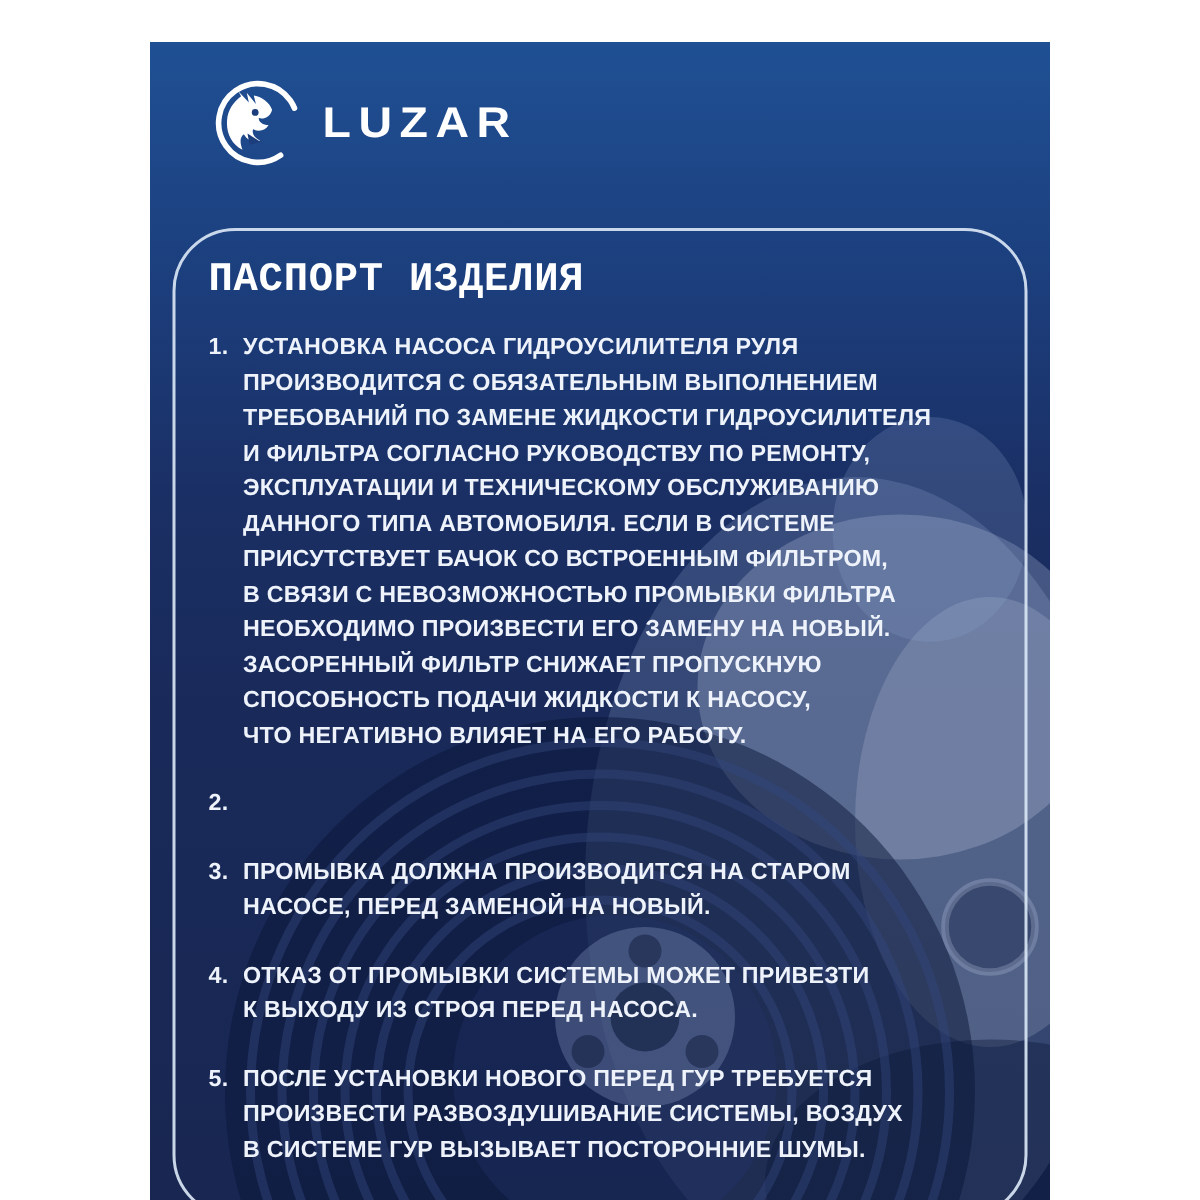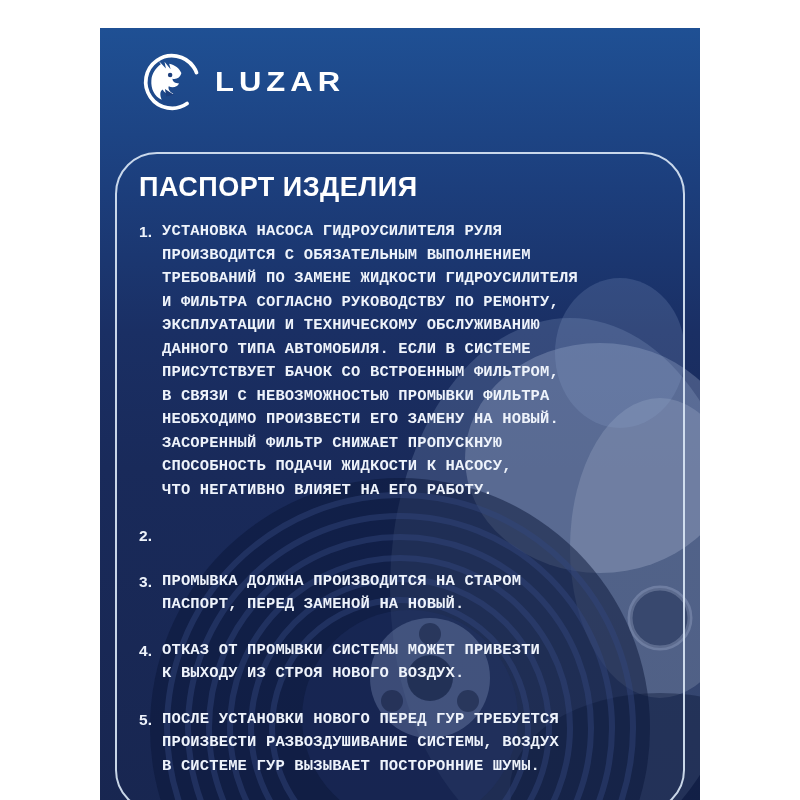--- a/index.html
+++ b/index.html
@@ -17,30 +17,30 @@
   .logo-text{
     color:#ffffff;font-size:31px;font-weight:700;letter-spacing:5px;
     line-height:60px;transform:scaleY(.92);
   }
   .frame{
     position:absolute;left:15px;top:124px;width:570px;height:660px;box-sizing:border-box;
     border:2px solid rgba(216,229,244,.92);border-radius:42px;
     padding:17px 16px 0 22px;
   }
   .title{
-    margin:0;color:#ffffff;font-size:27px;font-weight:700;letter-spacing:.5px;line-height:32px;
+    margin:0;color:#ffffff;font-size:27px;font-weight:700;letter-spacing:.5px;line-height:32px;font-family:Liberation Mono, monospace;
   }
   .items{
     list-style:none;margin:17px 0 0 0;padding:0;
     color:#eef3fb;font-size:15.5px;font-weight:700;line-height:23.5px;letter-spacing:.15px;
   }
   .item{display:flex;align-items:flex-start;gap:6px;margin-top:22px;}
   .item:first-child{margin-top:0;}
   .num{flex:0 0 17px;}
-  .txt{white-space:pre-line;font-family:Liberation Mono, monospace;}
+  .txt{white-space:pre-line;}
 </style>
 </head>
 <body>
 
 <div class="page">
   <div class="panel">
 
     <svg class="pump-photo" viewBox="0 0 600 800" xmlns="http://www.w3.org/2000/svg">
       <ellipse cx="470" cy="560" rx="180" ry="270" fill="#9db0d6" opacity="0.22"></ellipse>
       <ellipse cx="500" cy="430" rx="135" ry="115" fill="#c7d3ea" opacity="0.25"></ellipse>
@@ -98,26 +98,26 @@
 ЗАСОРЕННЫЙ ФИЛЬТР СНИЖАЕТ ПРОПУСКНУЮ
 СПОСОБНОСТЬ ПОДАЧИ ЖИДКОСТИ К НАСОСУ,
 ЧТО НЕГАТИВНО ВЛИЯЕТ НА ЕГО РАБОТУ.</span>
         </li>
         <li class="item">
           <span class="num">2.</span>
         </li>
         <li class="item">
           <span class="num">3.</span>
           <span class="txt">ПРОМЫВКА ДОЛЖНА ПРОИЗВОДИТСЯ НА СТАРОМ
-ПАСПОРТ, ПЕРЕД ЗАМЕНОЙ НА НОВЫЙ.</span>
+НАСОСЕ, ПЕРЕД ЗАМЕНОЙ НА НОВЫЙ.</span>
         </li>
         <li class="item">
           <span class="num">4.</span>
           <span class="txt">ОТКАЗ ОТ ПРОМЫВКИ СИСТЕМЫ МОЖЕТ ПРИВЕЗТИ
-К ВЫХОДУ ИЗ СТРОЯ НОВОГО ВОЗДУХ.</span>
+К ВЫХОДУ ИЗ СТРОЯ ПЕРЕД НАСОСА.</span>
         </li>
         <li class="item">
           <span class="num">5.</span>
           <span class="txt">ПОСЛЕ УСТАНОВКИ НОВОГО ПЕРЕД ГУР ТРЕБУЕТСЯ
 ПРОИЗВЕСТИ РАЗВОЗДУШИВАНИЕ СИСТЕМЫ, ВОЗДУХ
 В СИСТЕМЕ ГУР ВЫЗЫВАЕТ ПОСТОРОННИЕ ШУМЫ.</span>
         </li>
       </ol>
     </div>
 

